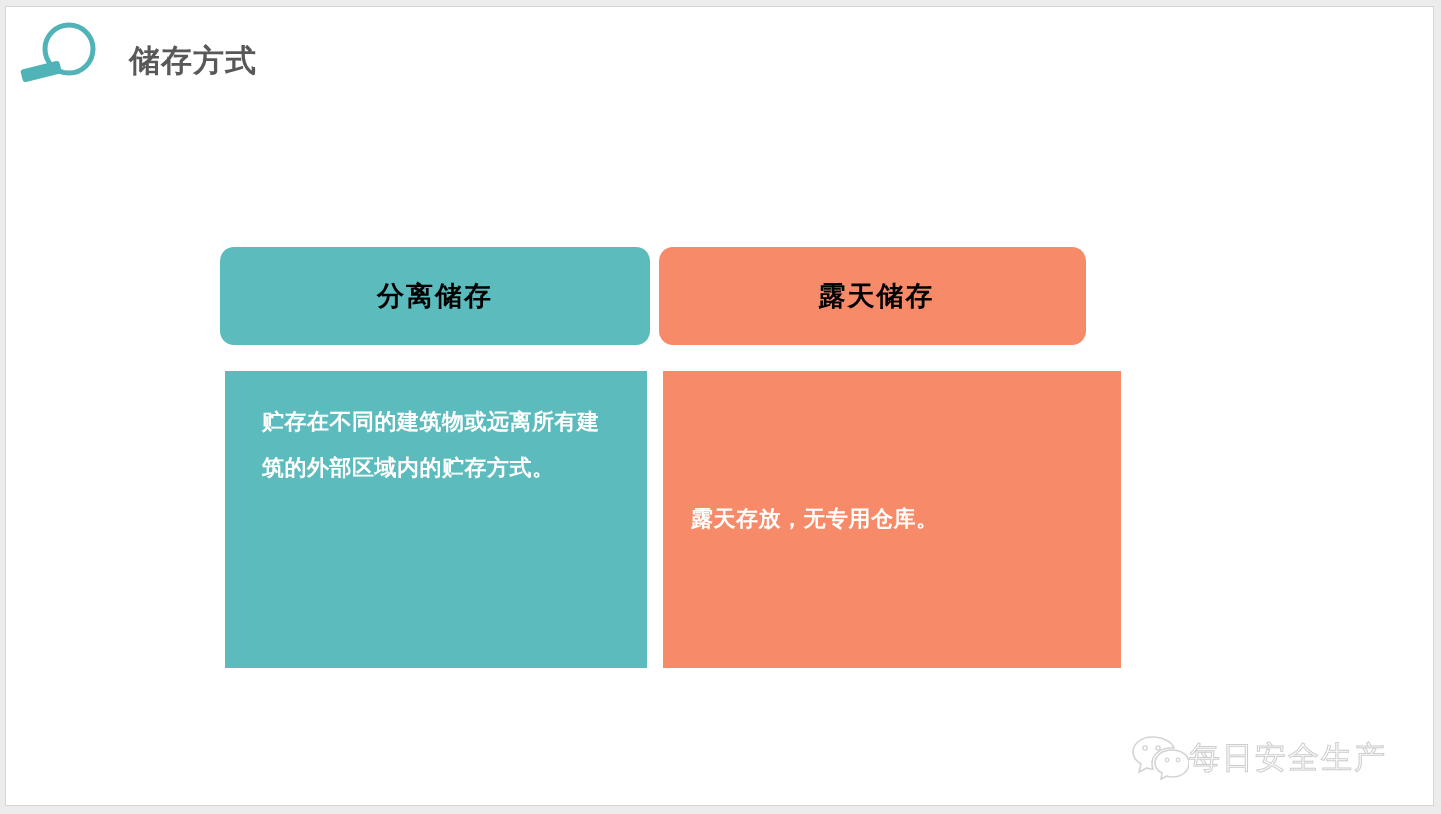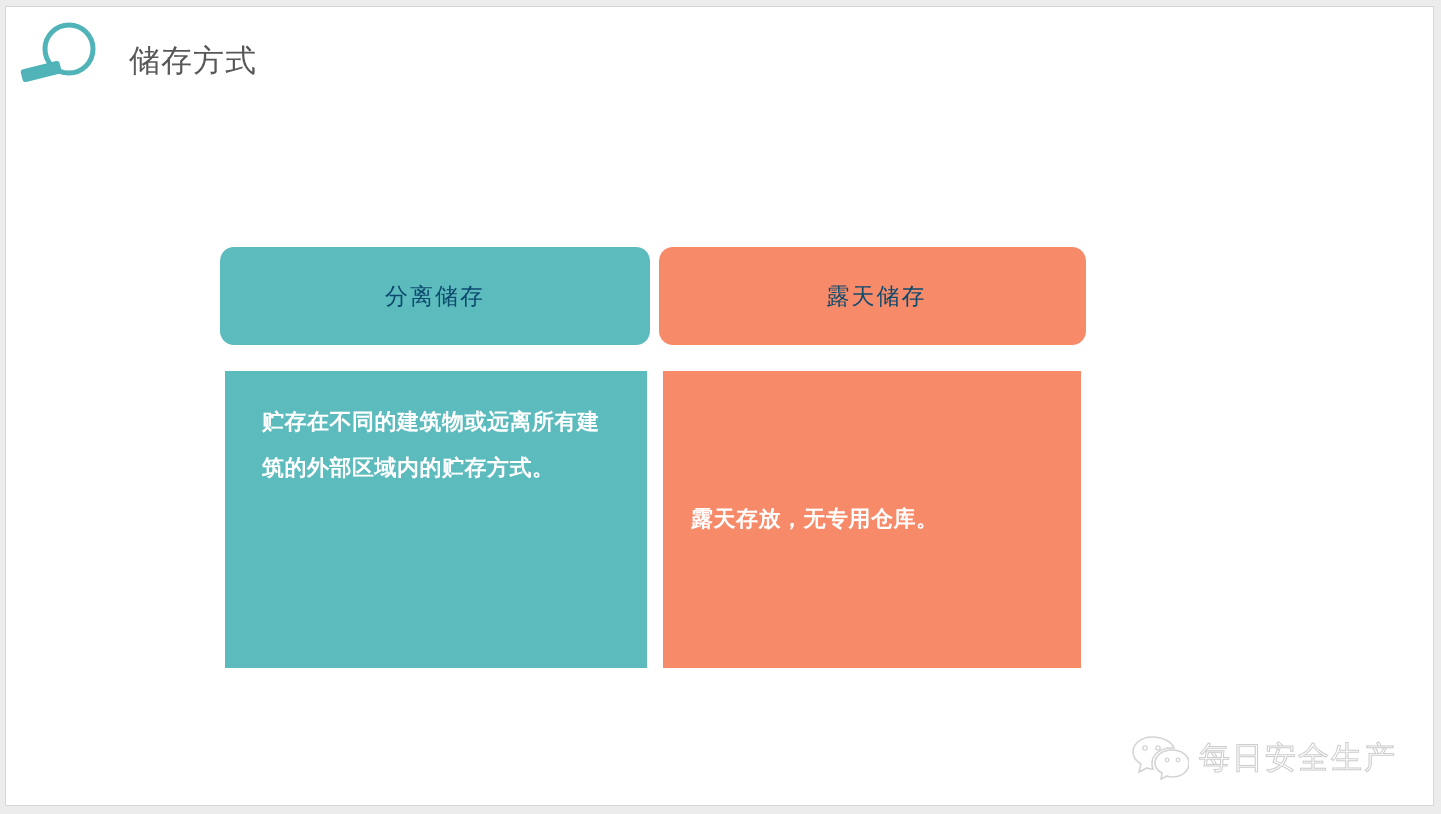--- a/index.html
+++ b/index.html
@@ -41,43 +41,43 @@
     top: 12px;
     width: 110px;
     height: 80px;
   }
 
   #page-title {
     position: absolute;
     left: 123px;
     top: 33px;
     font-size: 31px;
-    font-weight: normal;
+    font-weight: bold;
     color: #585858;
     letter-spacing: 1px;
     white-space: nowrap;
   }
 
   
   .column {
     position: absolute;
     top: 240px;
   }
   #column-separated { left: 214px; width: 430px; }
   #column-openair  { left: 653px; width: 427px; }
 
   .card-head {
     height: 98px;
     border-radius: 14px;
     display: flex;
     align-items: center;
     justify-content: center;
-    color: #0c4a6e;
-    font-size: 23px;
-    font-weight: normal;
+    color: #000000;
+    font-size: 27px;
+    font-weight: bold;
     letter-spacing: 2px;
   }
   .card-body {
     margin-top: 26px;
     height: 297px;
     box-sizing: border-box;
     color: #ffffff;
     font-size: 22px;
     font-weight: bold;
     line-height: 2.1;
@@ -89,35 +89,34 @@
     padding: 28px 26px 0 37px;
     justify-content: flex-start;
   }
   .card-body.mid-aligned {
     padding: 0 26px 0 28px;
     justify-content: center;
   }
 
   
   #column-separated .card-body { margin-left: 5px; width: 422px; }
-  #column-openair  .card-body { margin-left: 4px; width: 418px; }
+  #column-openair  .card-body { margin-left: 4px; width: 458px; }
 
   .teal-bg   { background: #5cbbbd; }
   .orange-bg { background: #f78a68; padding-left: 8px; }
 
   
   #watermark {
     position: absolute;
     left: 1125px;
     top: 718px;
     width: 300px;
     height: 66px;
     display: flex;
     align-items: center;
-    gap: 10px;
     opacity: 0.9;
   }
   #watermark-text {
     font-size: 31px;
     font-weight: normal;
     color: #ffffff;
     -webkit-text-stroke: 1px #c9c9c9;
     text-shadow: 0 0 1px #d8d8d8;
     letter-spacing: 2px;
     white-space: nowrap;

